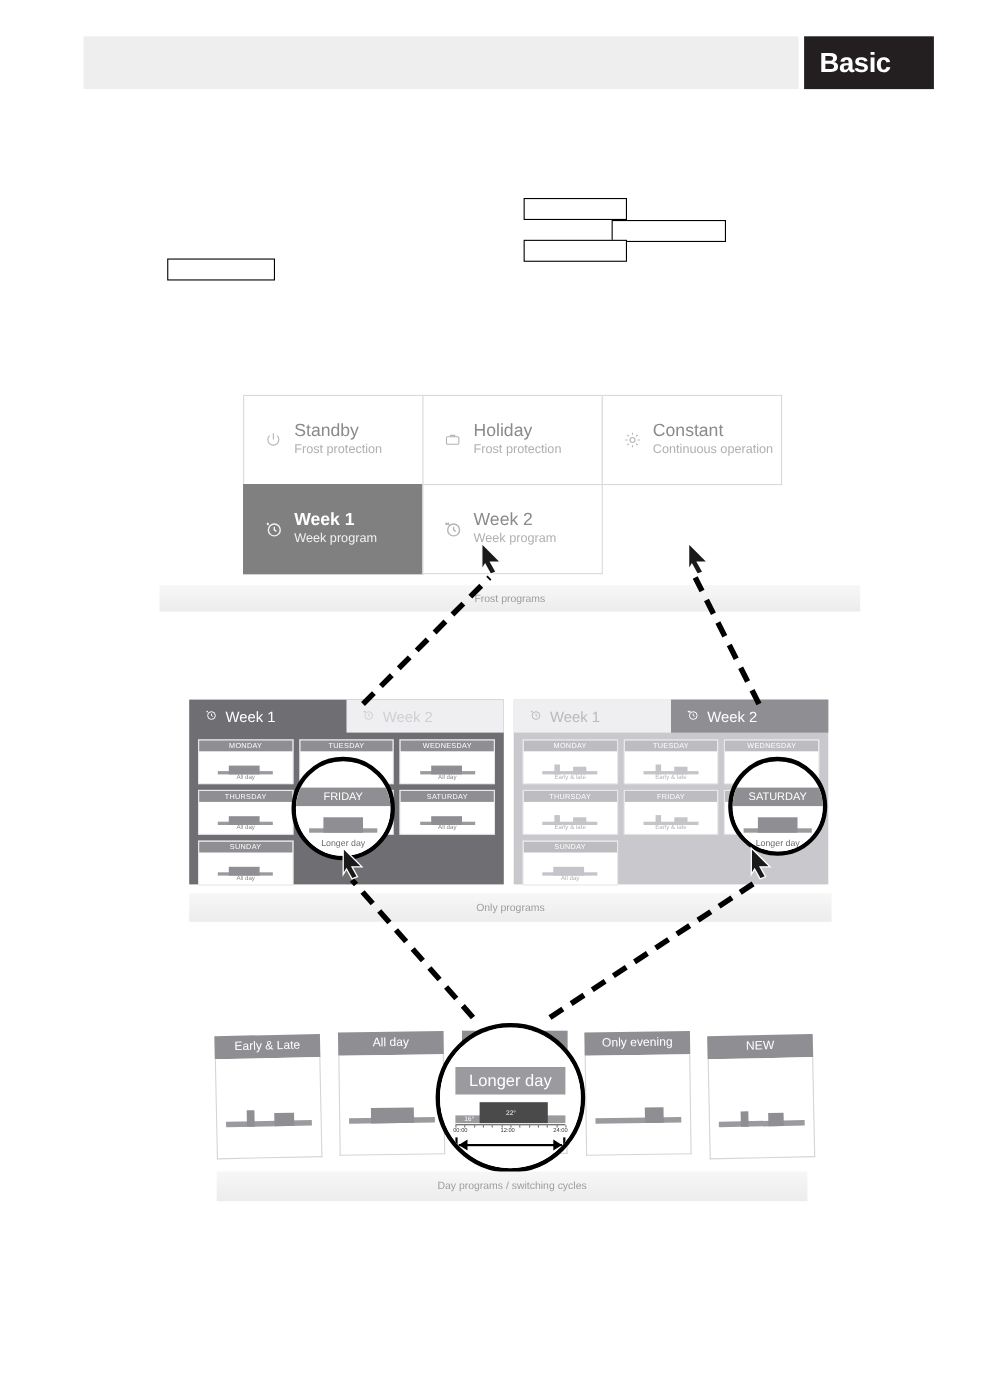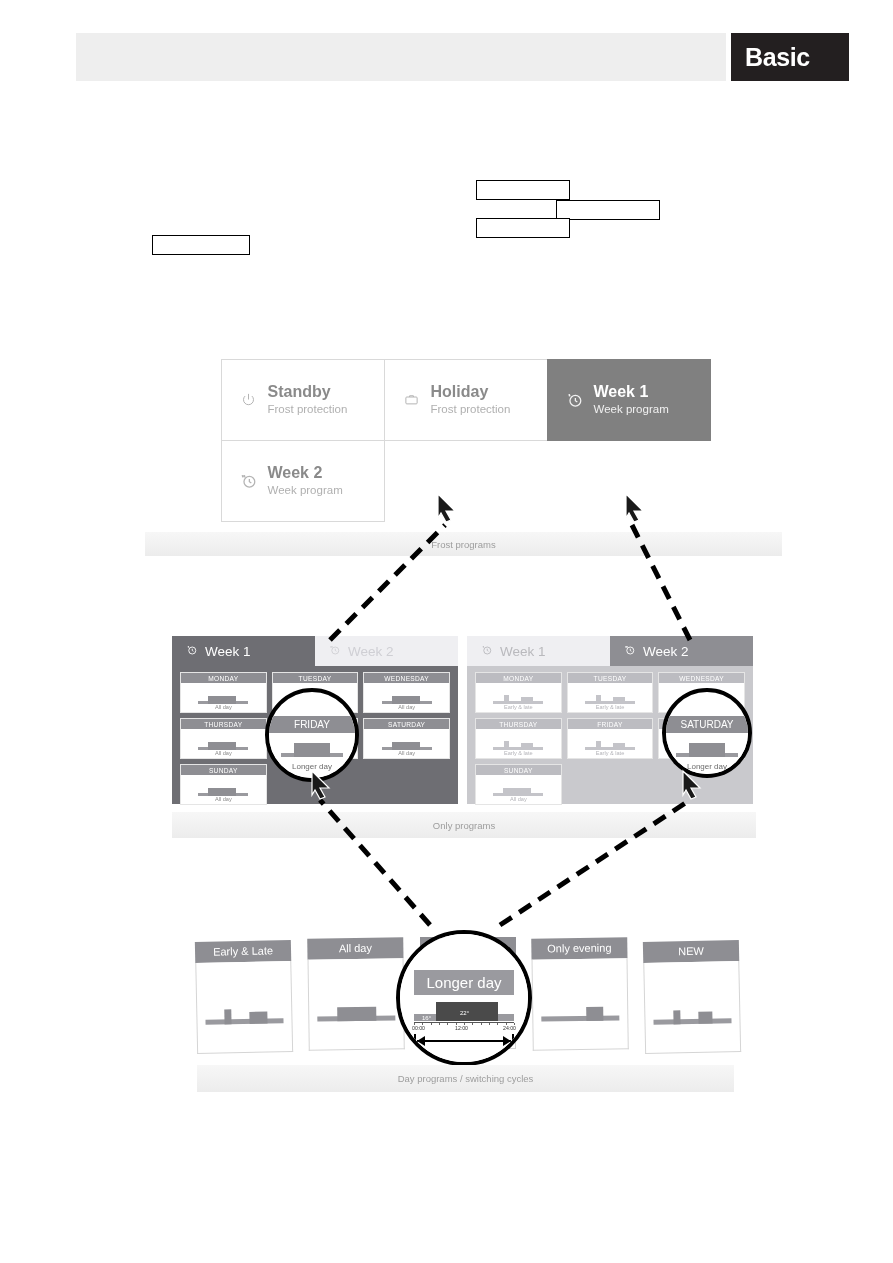--- a/index.html
+++ b/index.html
@@ -55,21 +55,21 @@
   }
   .tile.active { background:#808080; border-color:#808080; }
   .tile-ico {
     width:26px; flex:0 0 26px;
     display:flex; align-items:center; justify-content:center;
     color:#b4b4b4; font-size:17px; line-height:1;
   }
   .tile.active .tile-ico { color:#f2f2f2; }
   .tile-txt { padding-left:6px; }
   .tile-title {
-    font-size:16px; color:#8a8a8a; line-height:1.12; font-weight:700;
+    font-size:16px; color:#8a8a8a; line-height:1.12; font-weight:400;
   }
   .tile-sub { font-size:11.5px; color:#b0b0b0; line-height:1.25; margin-top:1px; }
   .tile.active .tile-title { color:#ffffff; font-weight:600; }
   .tile.active .tile-sub { color:#f0f0f0; }
 
   
   .cap-band {
     position:absolute;
     background:linear-gradient(to bottom,#f7f7f7,#ececec);
     display:flex; align-items:center; justify-content:center;
@@ -226,20 +226,32 @@
         <rect x="3" y="8" width="18" height="11" rx="1.5"></rect>
           <path d="M9 8V6h6v2"></path>
       </svg>
     </div>
     <div class="tile-txt">
       <div class="tile-title">Holiday</div>
       <div class="tile-sub">Frost protection</div>
     </div>
   </div>
 
+  <div class="tile">
+    <div class="tile-ico">
+      <svg width="16" height="16" viewBox="0 0 24 24" fill="none" stroke="currentColor" stroke-width="1.5">
+        <circle cx="12" cy="12" r="3.4"></circle>
+        <path d="M12 2v3M12 19v3M2 12h3M19 12h3M5 5l2.2 2.2M16.8 16.8 19 19M19 5l-2.2 2.2M7.2 16.8 5 19"></path>
+      </svg>
+    </div>
+    <div class="tile-txt">
+      <div class="tile-title">Constant</div>
+      <div class="tile-sub">Continuous operation</div>
+    </div>
+  </div>
 
 
   <div class="tile active">
     <div class="tile-ico">
       <svg width="18" height="18" viewBox="0 0 24 24" fill="none" stroke="currentColor" stroke-width="1.7">
         <circle cx="12.5" cy="13" r="7.2"></circle>
           <path d="M12.5 9.3V13l2.6 1.8"></path>
         <path d="M4.2 4.2 5 7.2" stroke-width="2.2"></path>
       </svg>
     </div>

